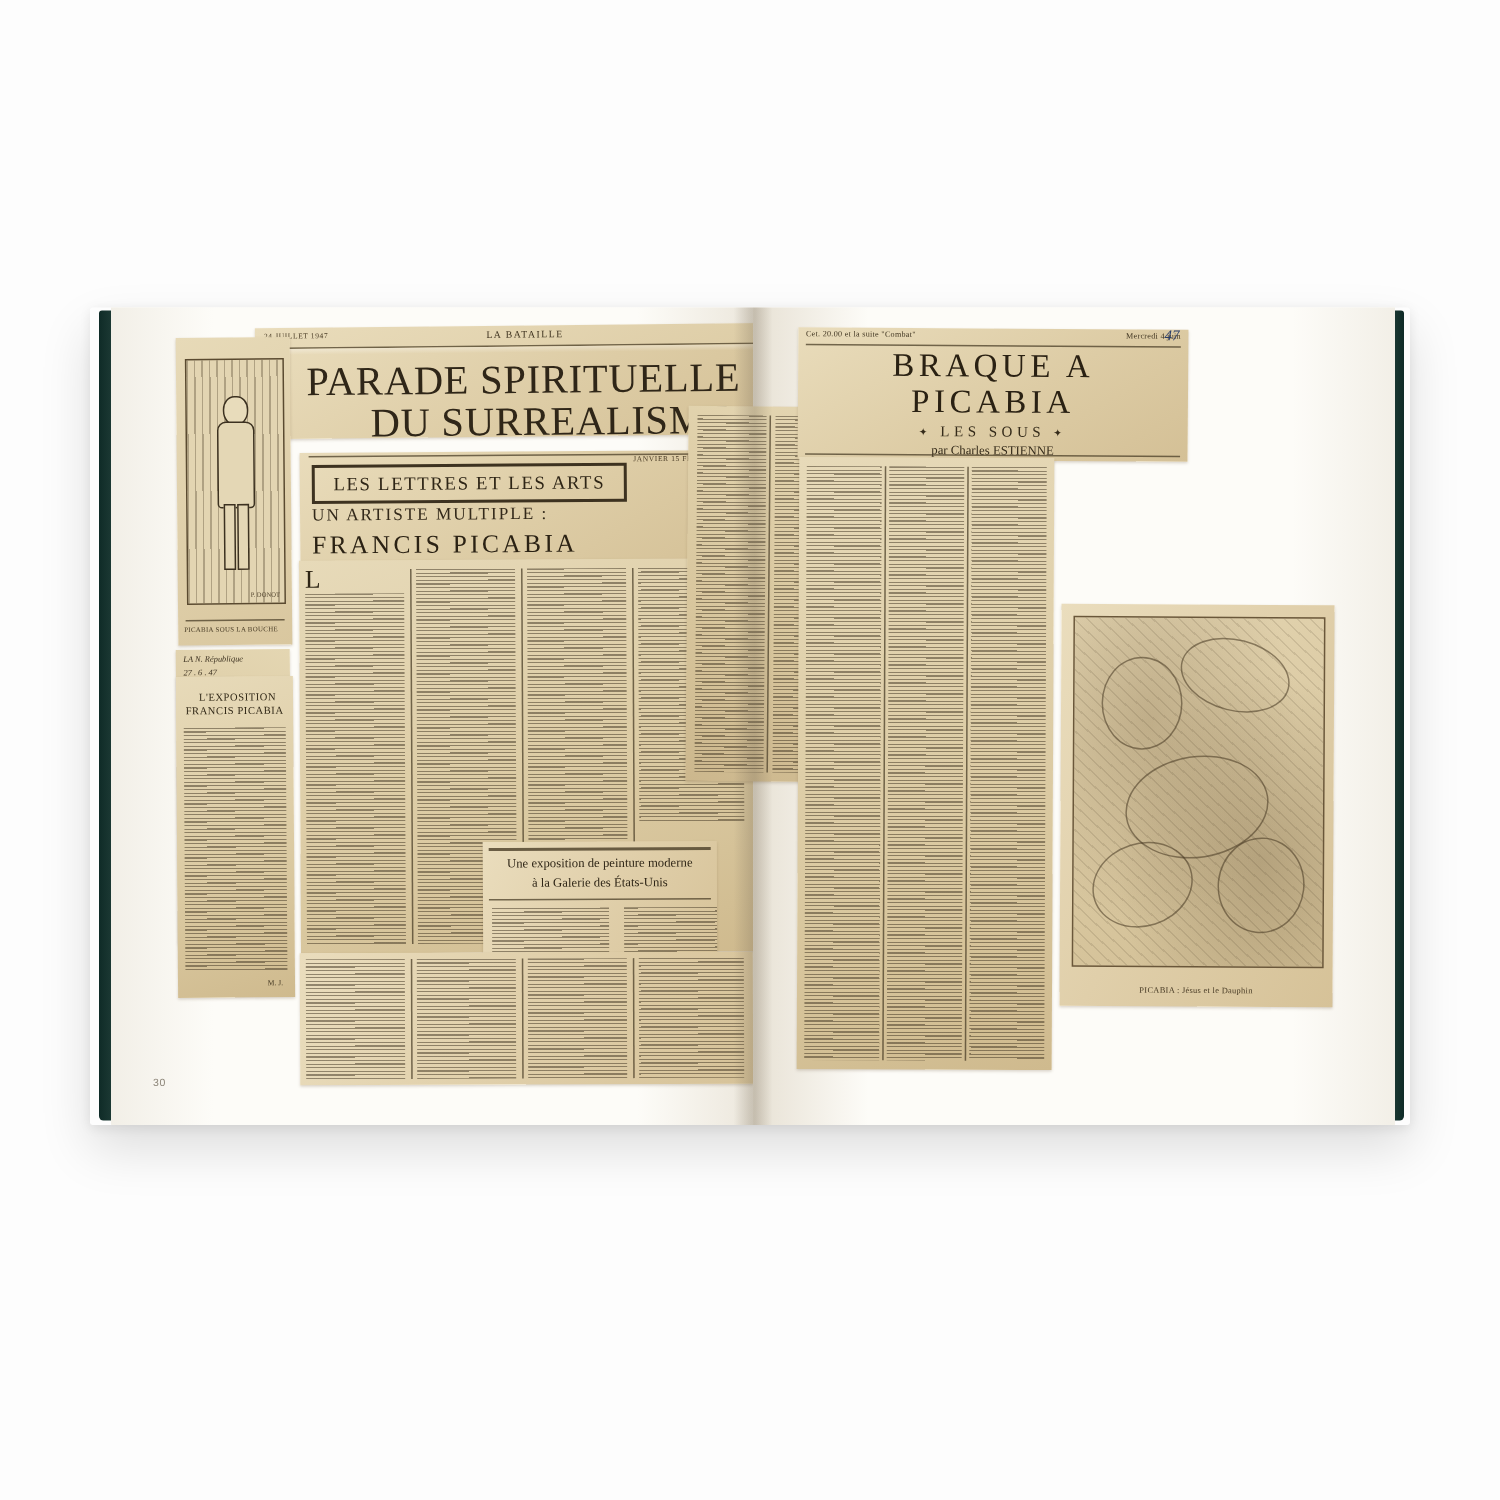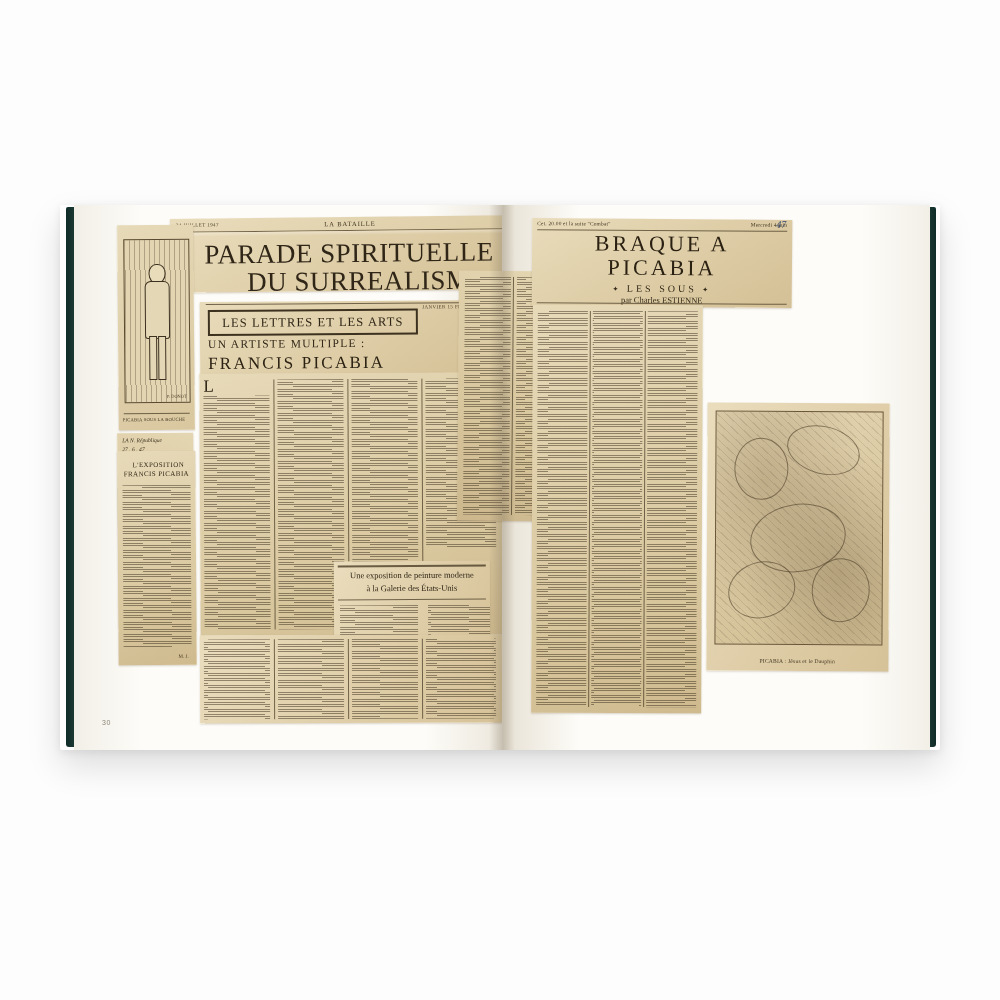--- a/index.html
+++ b/index.html
@@ -206,21 +206,21 @@
   }
   .expo-title {
     font-family: "Liberation Serif", serif;
     font-size: 7px;
     letter-spacing: .4px;
     text-align: center;
     color: #312817;
     line-height: 1.25;
   }
   #clip-expo-moderne {
-    left: 260px; top: 356px; width: 156px; height: 92px;
+    left: 248px; top: 356px; width: 156px; height: 92px;
     transform: rotate(-0.3deg);
   }
   .moderne-t {
     font-family: "Liberation Serif", serif;
     font-size: 8.5px;
     color: #2f2617;
     text-align: center;
     line-height: 1.35;
   }
   #clip-bottom-left {

